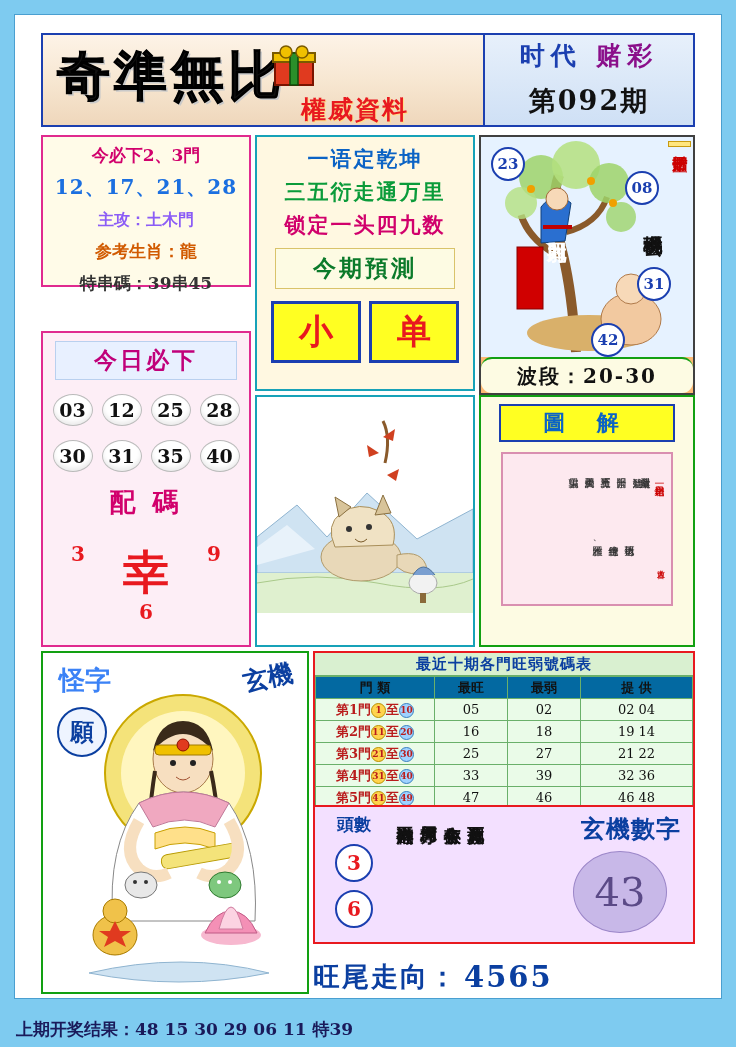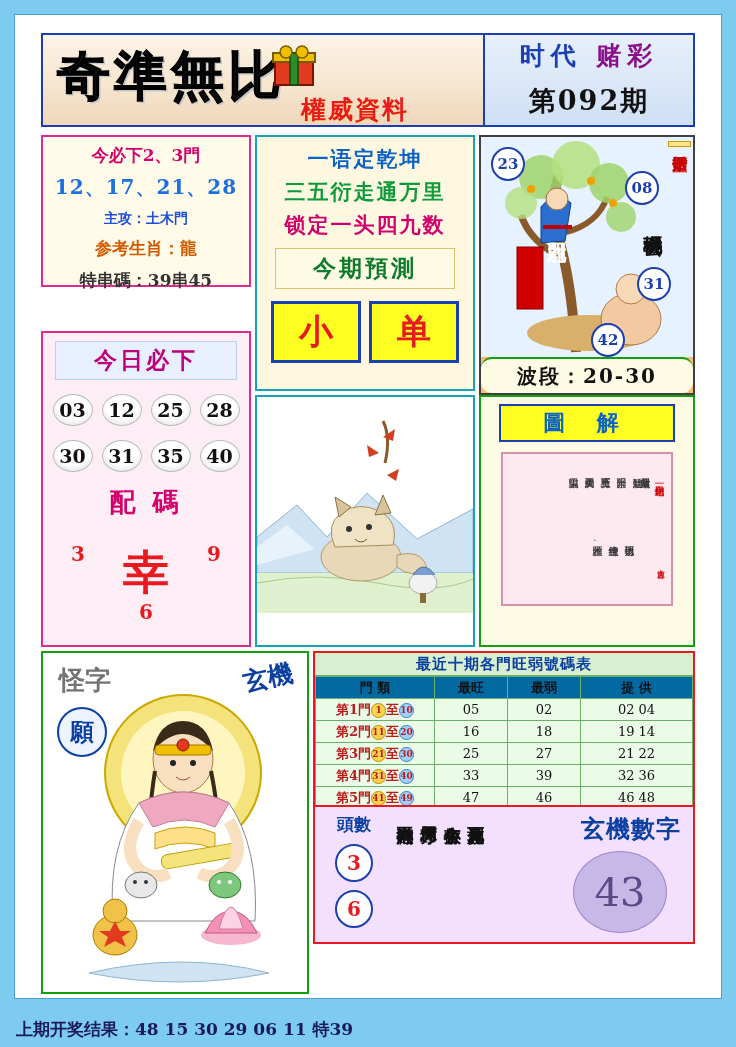--- a/index.html
+++ b/index.html
@@ -64,21 +64,21 @@
 
   
   .tips{
     position:absolute;left:26px;top:120px;width:210px;height:152px;
     border:2px solid #e02a8f;background:#fffbe8;box-sizing:border-box;
     text-align:center;
   }
   .tips div{font-family:"DejaVu Serif","Liberation Serif",serif;font-weight:bold;}
   .t1{margin-top:7px;font-size:17px;color:#d1006c;}
   .t2{margin-top:7px;font-size:20px;color:#1b6fe0;letter-spacing:1px;}
-  .t3{margin-top:9px;font-size:14px;color:#1d4ed8;}
+  .t3{margin-top:9px;font-size:16px;color:#8b5cf6;}
   .t4{margin-top:9px;font-size:17px;color:#d15a00;}
   .t5{margin-top:9px;font-size:17px;color:#333;}
 
   
   .must{
     position:absolute;left:26px;top:316px;width:210px;height:316px;
     border:2px solid #e02a8f;background:#fdeef6;box-sizing:border-box;
     text-align:center;
   }
   .must-title{
@@ -180,21 +180,21 @@
     font-size:10px;color:#333;font-family:"DejaVu Serif","Liberation Serif",serif;
     line-height:1.15;
   }
   .scroll .colred{color:#c00;}
 
   
   .budd{
     position:absolute;left:26px;top:636px;width:268px;height:343px;
     border:2px solid #12a012;background:#ffffff;box-sizing:border-box;overflow:hidden;
   }
-  .budd .guaizi{position:absolute;left:16px;top:10px;font-size:26px;font-weight:bold;color:#737373;font-family:Liberation Sans, sans-serif;}
+  .budd .guaizi{position:absolute;left:16px;top:10px;font-size:26px;font-weight:bold;color:#3b82f6;font-family:Liberation Sans, sans-serif;}
   .budd .xuanji{position:absolute;right:14px;top:8px;font-size:25px;font-weight:bold;color:#0b3fa0;transform:rotate(-12deg);font-family:"DejaVu Serif","Liberation Serif",serif;}
   .budd .yuan{
     position:absolute;left:14px;top:54px;width:46px;height:46px;border-radius:50%;
     border:2px solid #0b3fa0;display:flex;align-items:center;justify-content:center;
     font-size:24px;font-weight:bold;color:#0b3fa0;background:#eef4ff;
     font-family:"DejaVu Serif","Liberation Serif",serif;
   }
 
   
   .tbl{
@@ -515,16 +515,20 @@
     <div class="poem-cols">
       <div class="pcol">六翻港不祥</div>
       <div class="pcol">周周亦何專</div>
       <div class="pcol">小大各有依</div>
       <div class="pcol">凋族鼻万化</div>
     </div>
     <div class="xj-title">玄機數字</div>
     <div class="xj-circle">43</div>
   </div>
 
+  <div class="wangwei">
+    <span class="ww-label">旺尾走向：</span>
+    <span class="ww-num">4565</span>
+  </div>
 
 </div>
 
 <div class="footer">上期开奖结果：48 15 30 29 06 11 特39</div>
 
 </body></html>

